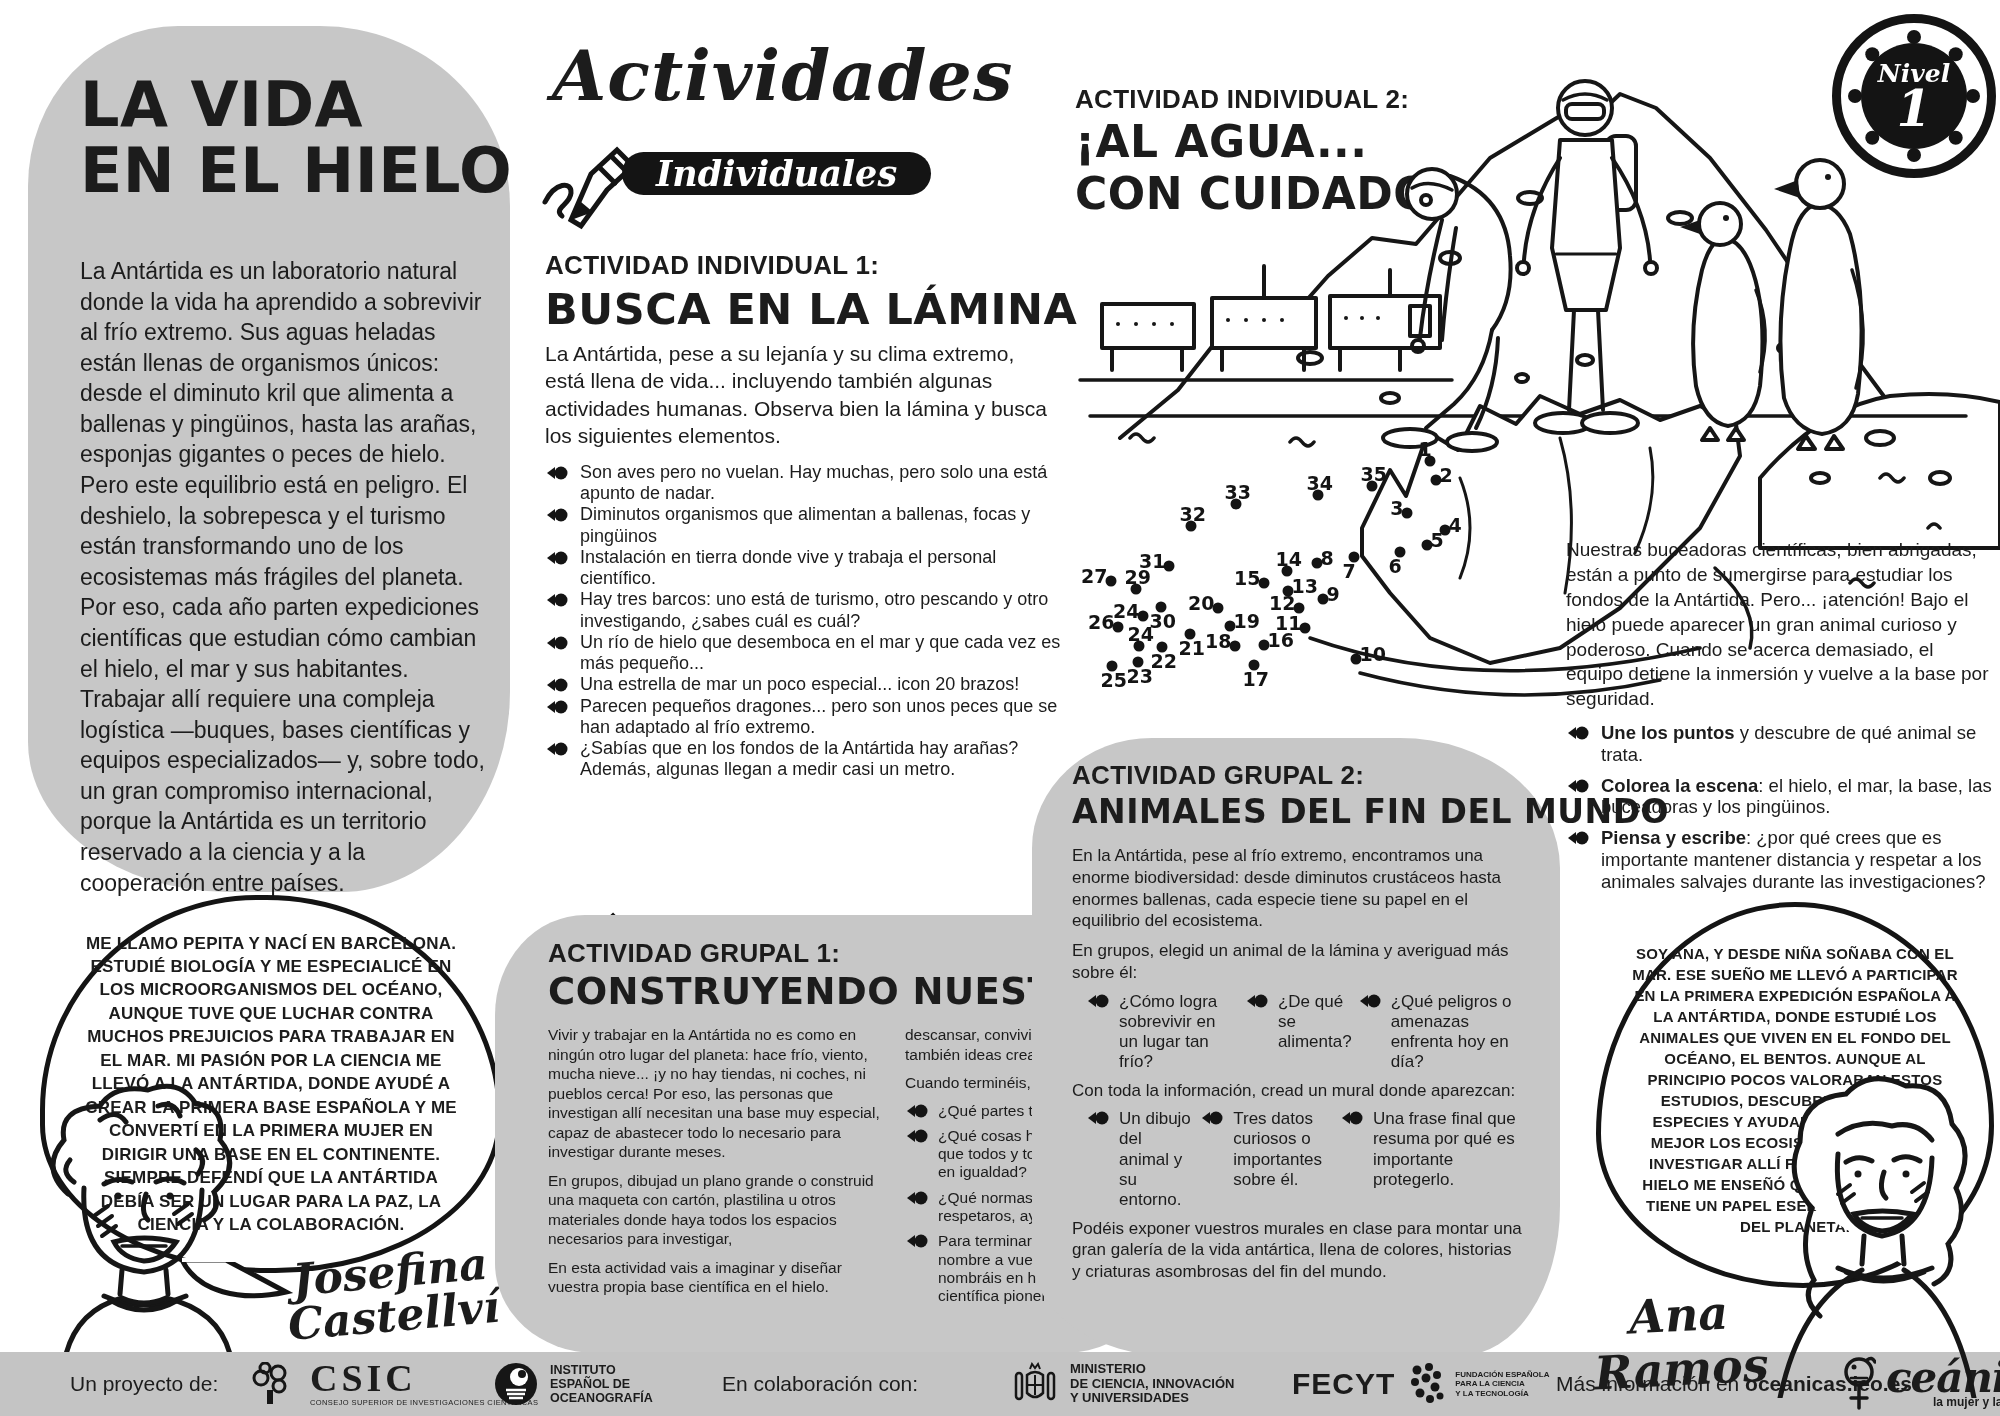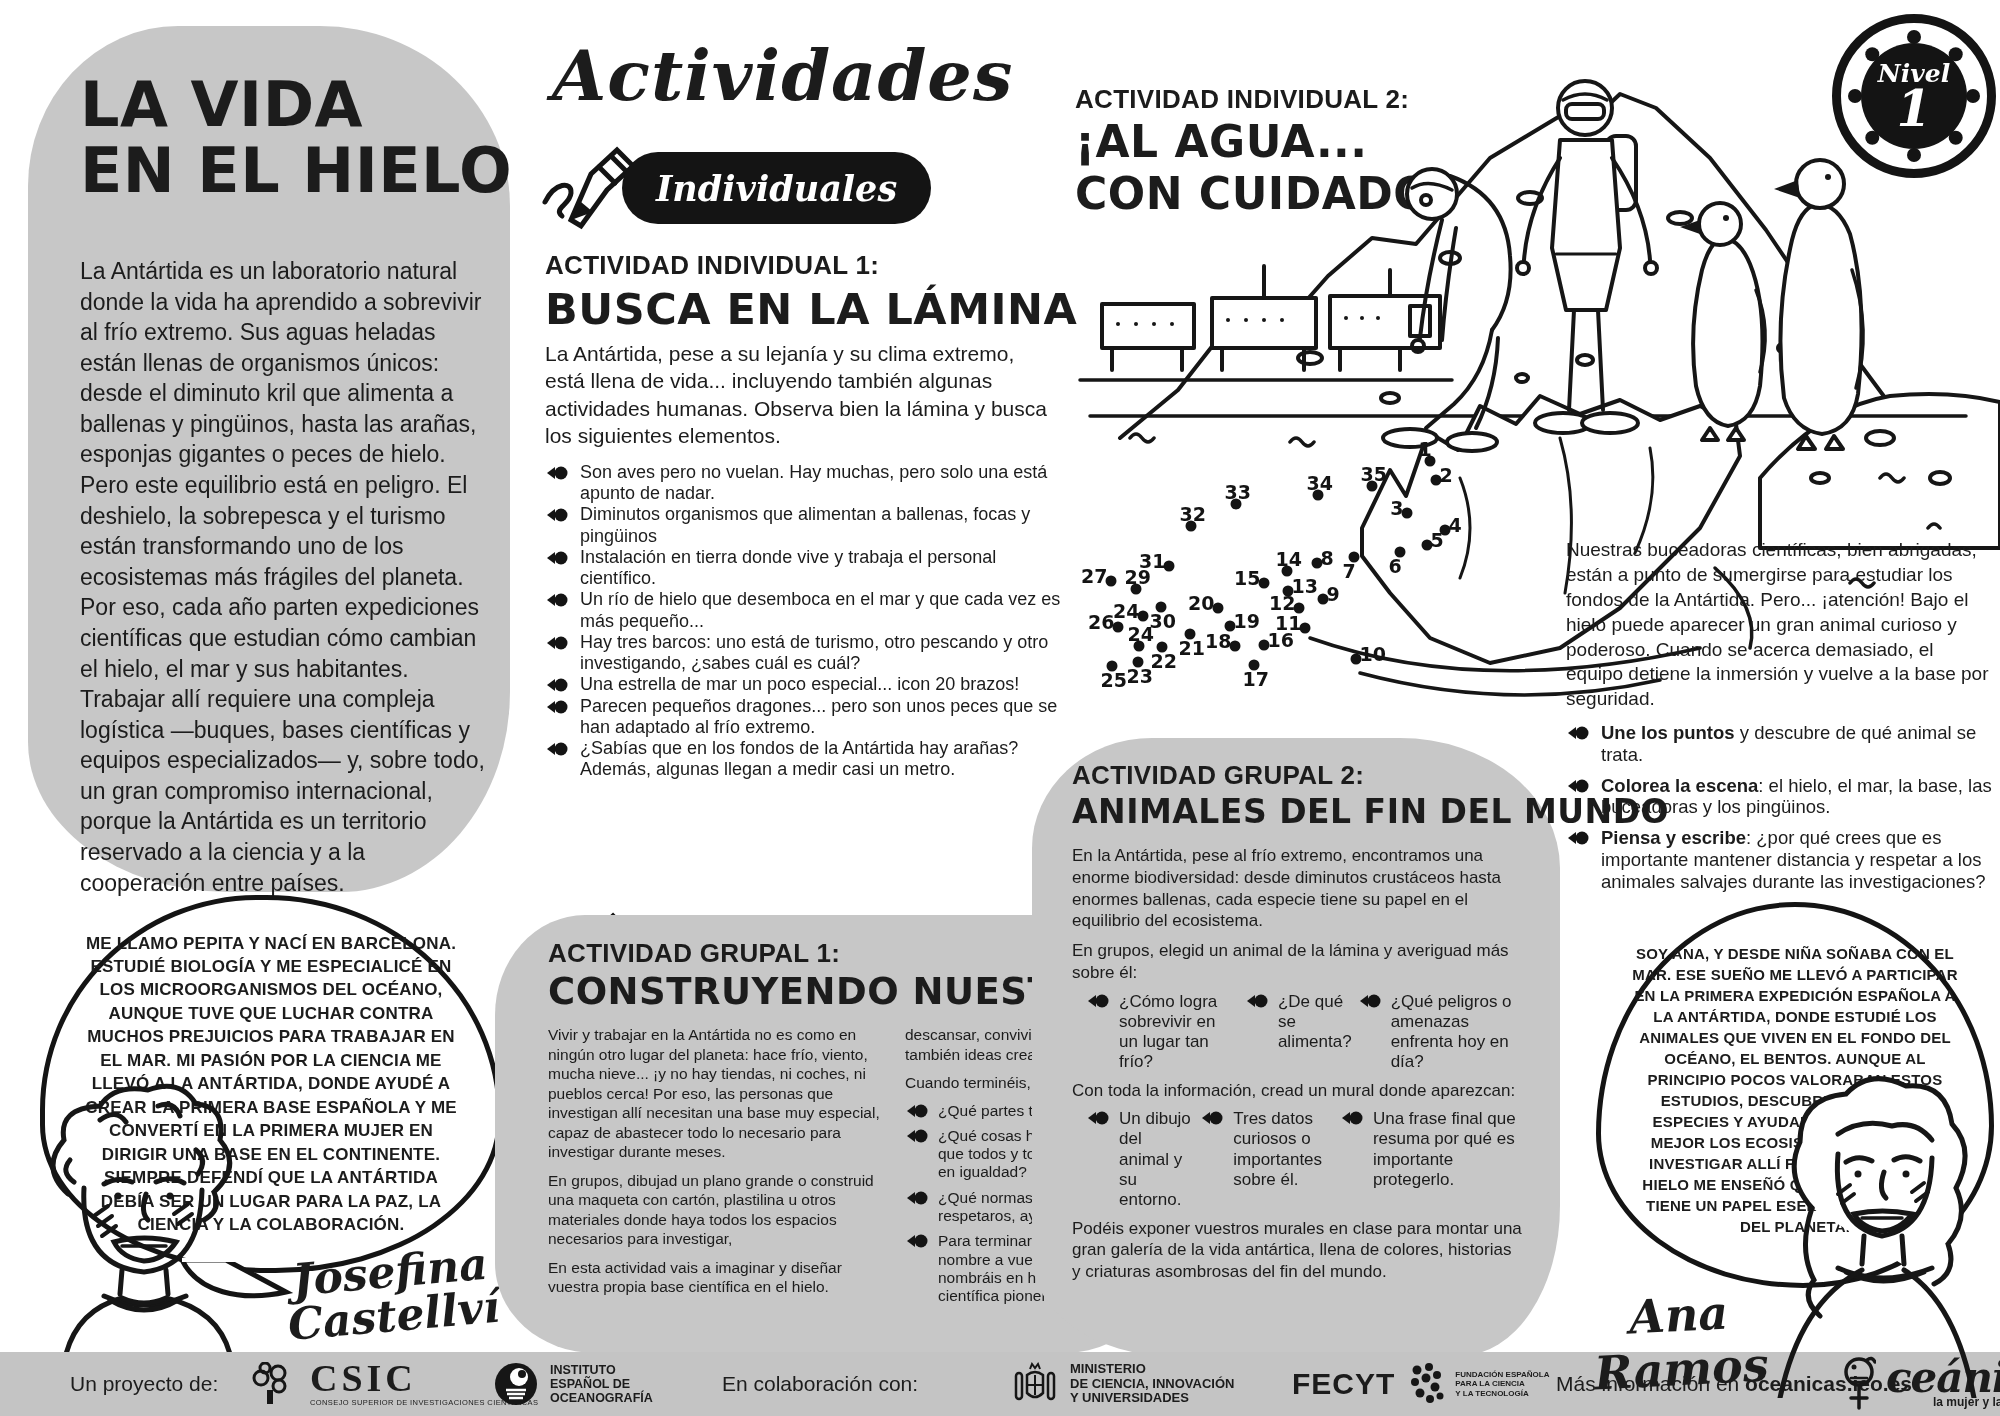--- a/index.html
+++ b/index.html
@@ -24,21 +24,21 @@
   #avatar-j{left:6px;top:1076px;}
   #bubble-a{left:1596px;top:902px;width:398px;height:386px;border-radius:50% 50% 48% 52%/60% 58% 42% 40%;
             padding:36px 30px;box-sizing:border-box;}
   #bubble-a .txt{font-size:15px;line-height:1.4;}
   #avatar-a{left:1742px;top:1058px;z-index:5;}
   #sig-a{left:1560px;top:1288px;width:240px;font-size:46px;text-align:center;transform:rotate(-3deg);z-index:6;}
   
   #actividades-h{left:552px;top:34px;font-size:70px;letter-spacing:1px;}
   .pill{background:#141414;color:#fff;border-radius:46px;display:flex;align-items:center;justify-content:center;
         font-family:"DejaVu Serif",serif;font-style:italic;font-weight:bold;}
-  #pill-ind{left:622px;top:152px;height:72px;padding:0 34px;font-size:35px;}
+  #pill-ind{left:622px;top:152px;height:43px;padding:0 34px;font-size:35px;}
   #pill-gru{left:616px;top:918px;height:58px;padding:0 34px;font-size:34px;}
   #pencil1{left:540px;top:136px;}
   #pencil2{left:536px;top:902px;}
   .act-label{font-size:26px;font-weight:bold;letter-spacing:0.3px;}
   #act1-label{left:545px;top:250px;}
   #act1-title{left:545px;top:284px;font-size:43px;}
   #act1-intro{left:545px;top:340px;width:508px;font-size:21px;line-height:1.3;}
   #act1-bullets{left:545px;top:462px;width:528px;display:flex;flex-direction:column;}
   .bullet-row{display:flex;gap:9px;align-items:flex-start;}
   .fish-ic{flex:0 0 26px;margin-top:3px;}
@@ -188,30 +188,30 @@
         </span>
         <span class="bullet-text">Instalación en tierra donde vive y trabaja el personal científico.</span>
       </div>
       <div class="bullet-row">
         <span class="fish-ic">
           <svg width="24" height="16" viewBox="0 0 24 16">
             <path d="M2 8 L10 2 L10 14 Z" fill="#141414"></path>
             <circle cx="16" cy="8" r="6.5" fill="#141414"></circle>
           </svg>
         </span>
+        <span class="bullet-text">Hay tres barcos: uno está de turismo, otro pescando y otro investigando, ¿sabes cuál es cuál?</span>
+      </div>
+      <div class="bullet-row">
+        <span class="fish-ic">
+          <svg width="24" height="16" viewBox="0 0 24 16">
+            <path d="M2 8 L10 2 L10 14 Z" fill="#141414"></path>
+            <circle cx="16" cy="8" r="6.5" fill="#141414"></circle>
+          </svg>
+        </span>
         <span class="bullet-text">Un río de hielo que desemboca en el mar y que cada vez es más pequeño...</span>
-      </div>
-      <div class="bullet-row">
-        <span class="fish-ic">
-          <svg width="24" height="16" viewBox="0 0 24 16">
-            <path d="M2 8 L10 2 L10 14 Z" fill="#141414"></path>
-            <circle cx="16" cy="8" r="6.5" fill="#141414"></circle>
-          </svg>
-        </span>
-        <span class="bullet-text">Hay tres barcos: uno está de turismo, otro pescando y otro investigando, ¿sabes cuál es cuál?</span>
       </div>
       <div class="bullet-row">
         <span class="fish-ic">
           <svg width="24" height="16" viewBox="0 0 24 16">
             <path d="M2 8 L10 2 L10 14 Z" fill="#141414"></path>
             <circle cx="16" cy="8" r="6.5" fill="#141414"></circle>
           </svg>
         </span>
         <span class="bullet-text">Una estrella de mar un poco especial... icon 20 brazos!</span>
       </div>

